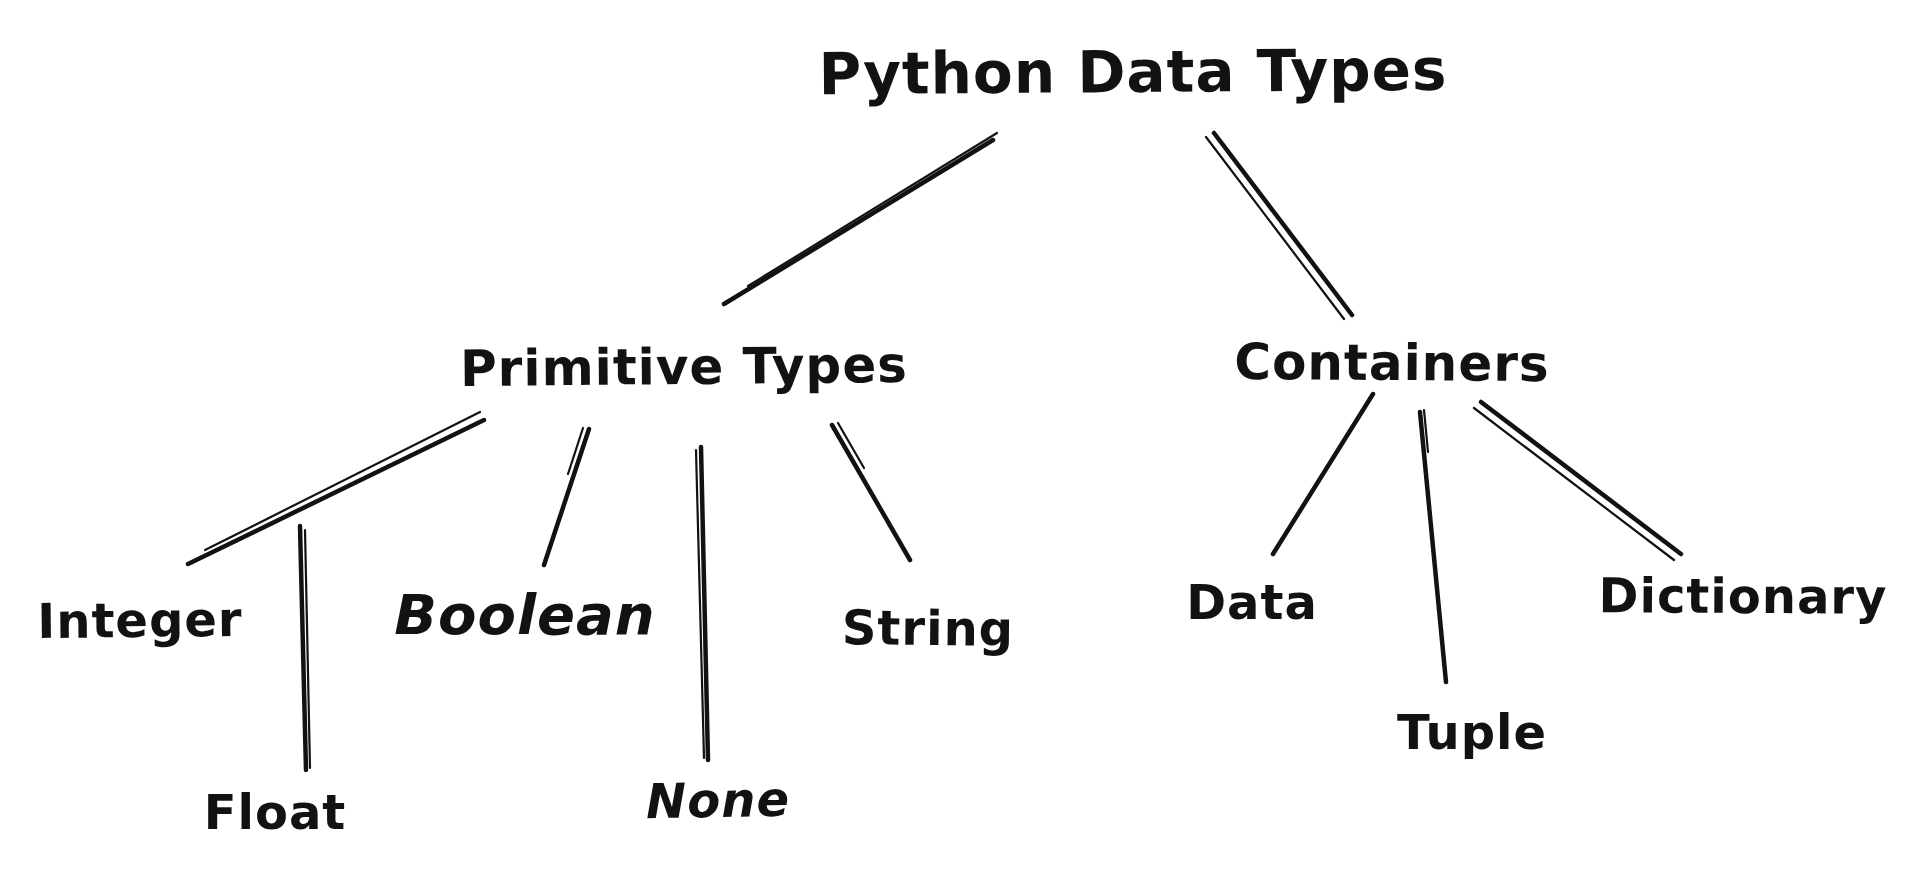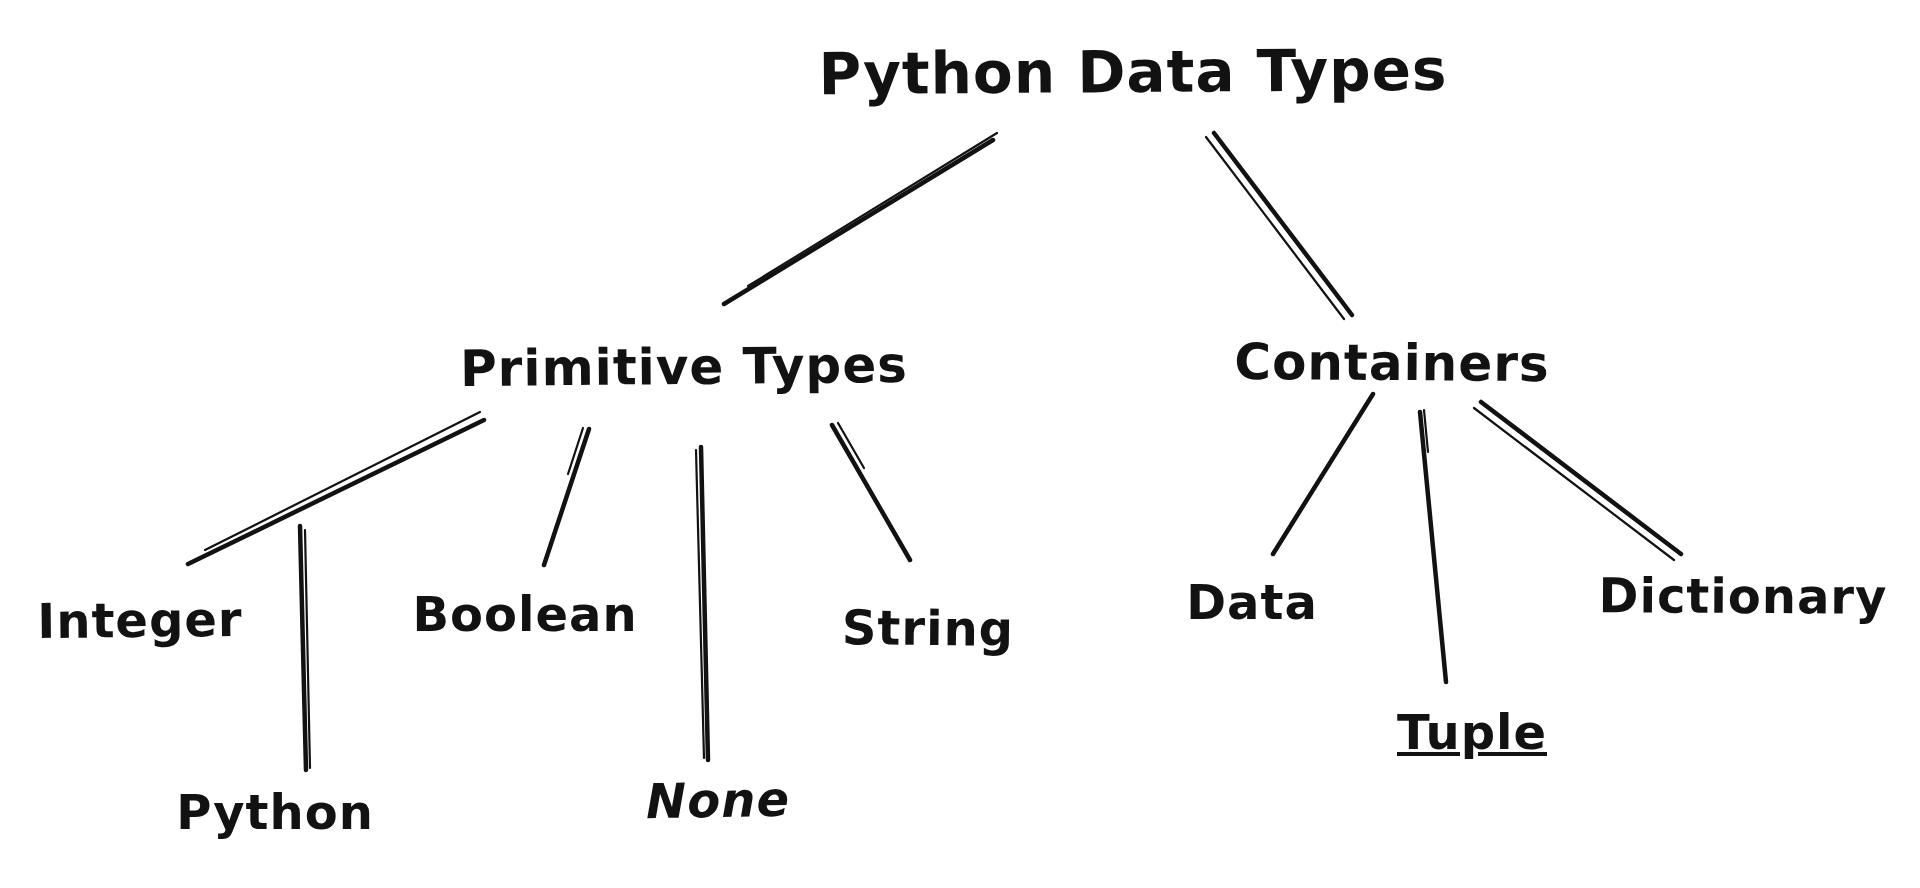--- a/index.html
+++ b/index.html
@@ -39,26 +39,26 @@
     color: var(--ink);
     font-weight: 700;
     white-space: nowrap;
     letter-spacing: 1px;
     user-select: none;
   }
   .node.title      { left: 1133px; top: 72px;  font-size: 58px; transform: translate(-50%,-50%) rotate(-0.4deg); }
   .node.primitive  { left: 684px;  top: 367px; font-size: 50px; transform: translate(-50%,-50%) rotate(-0.5deg); }
   .node.containers { left: 1392px; top: 363px; font-size: 50px; transform: translate(-50%,-50%) rotate(0.4deg); }
   .node.integer    { left: 140px;  top: 620px; font-size: 48px; transform: translate(-50%,-50%) rotate(-0.6deg); }
-  .node.boolean    { left: 525px;  top: 614px; font-size: 48px; }
+  .node.boolean    { left: 525px;  top: 614px; font-size: 56px; font-style: italic; }
   .node.string     { left: 928px;  top: 628px; font-size: 48px; transform: translate(-50%,-50%) rotate(0.5deg); }
   .node.float      { left: 275px;  top: 812px; font-size: 48px; }
   .node.none       { left: 718px;  top: 800px; font-size: 48px; font-style: italic; transform: translate(-50%,-50%) rotate(-1deg); }
   .node.list       { left: 1252px; top: 602px; font-size: 48px; }
-  .node.tuple      { left: 1472px; top: 732px; font-size: 48px; text-decoration: underline; }
+  .node.tuple      { left: 1472px; top: 732px; font-size: 48px; }
   .node.dictionary { left: 1743px; top: 596px; font-size: 48px; transform: translate(-50%,-50%) rotate(0.3deg); }
 </style>
 </head>
 <body>
 
 <div class="stage">
 
   <svg class="edges-layer" viewBox="0 0 1920 888" xmlns="http://www.w3.org/2000/svg" aria-hidden="true">
     <g>
       <path class="stroke-main" d="M993,140 L724,304"></path>
@@ -106,21 +106,21 @@
   <div class="node primitive">Primitive Types</div>
 
   <div class="node containers">Containers</div>
 
   <div class="node integer">Integer</div>
 
   <div class="node boolean">Boolean</div>
 
   <div class="node string">String</div>
 
-  <div class="node float">Python</div>
+  <div class="node float">Float</div>
 
   <div class="node none">None</div>
 
   <div class="node list">Data</div>
 
   <div class="node tuple">Tuple</div>
 
   <div class="node dictionary">Dictionary</div>
 
 </div>

